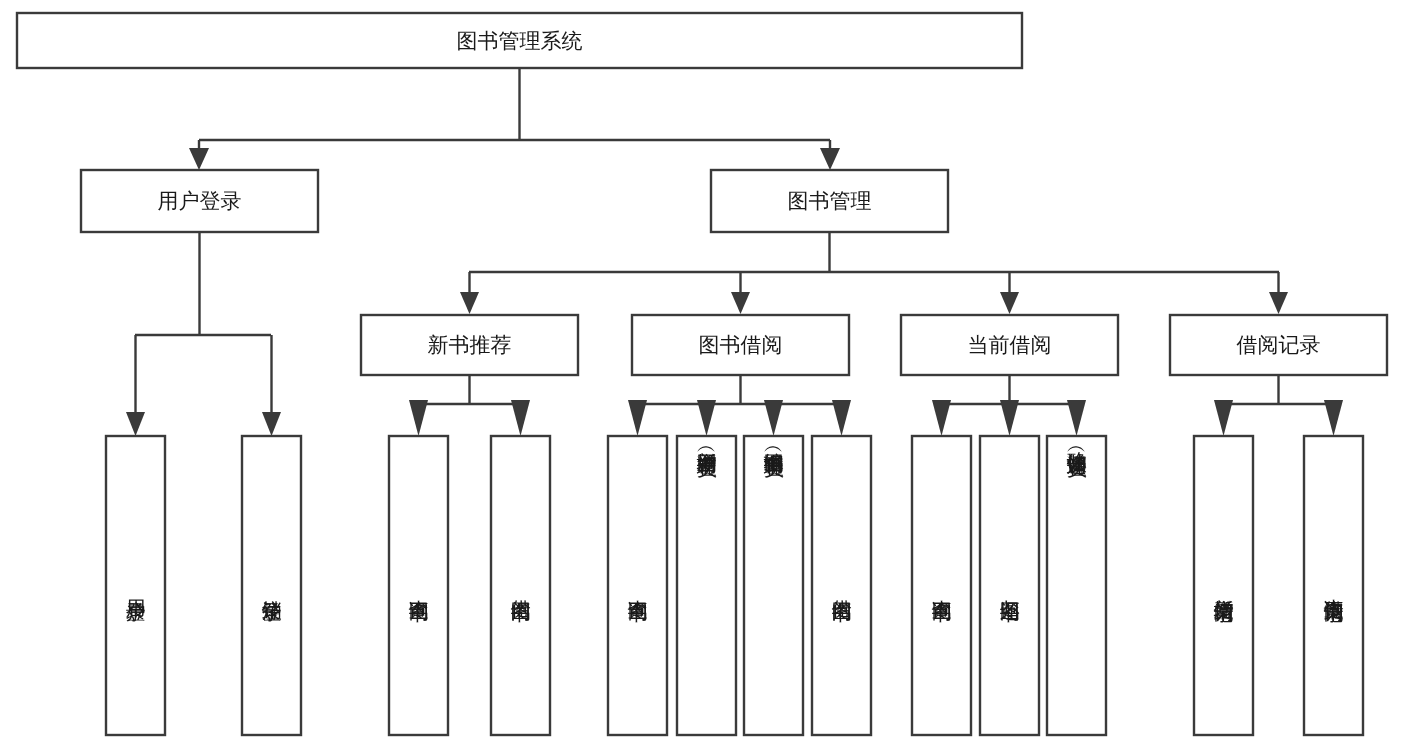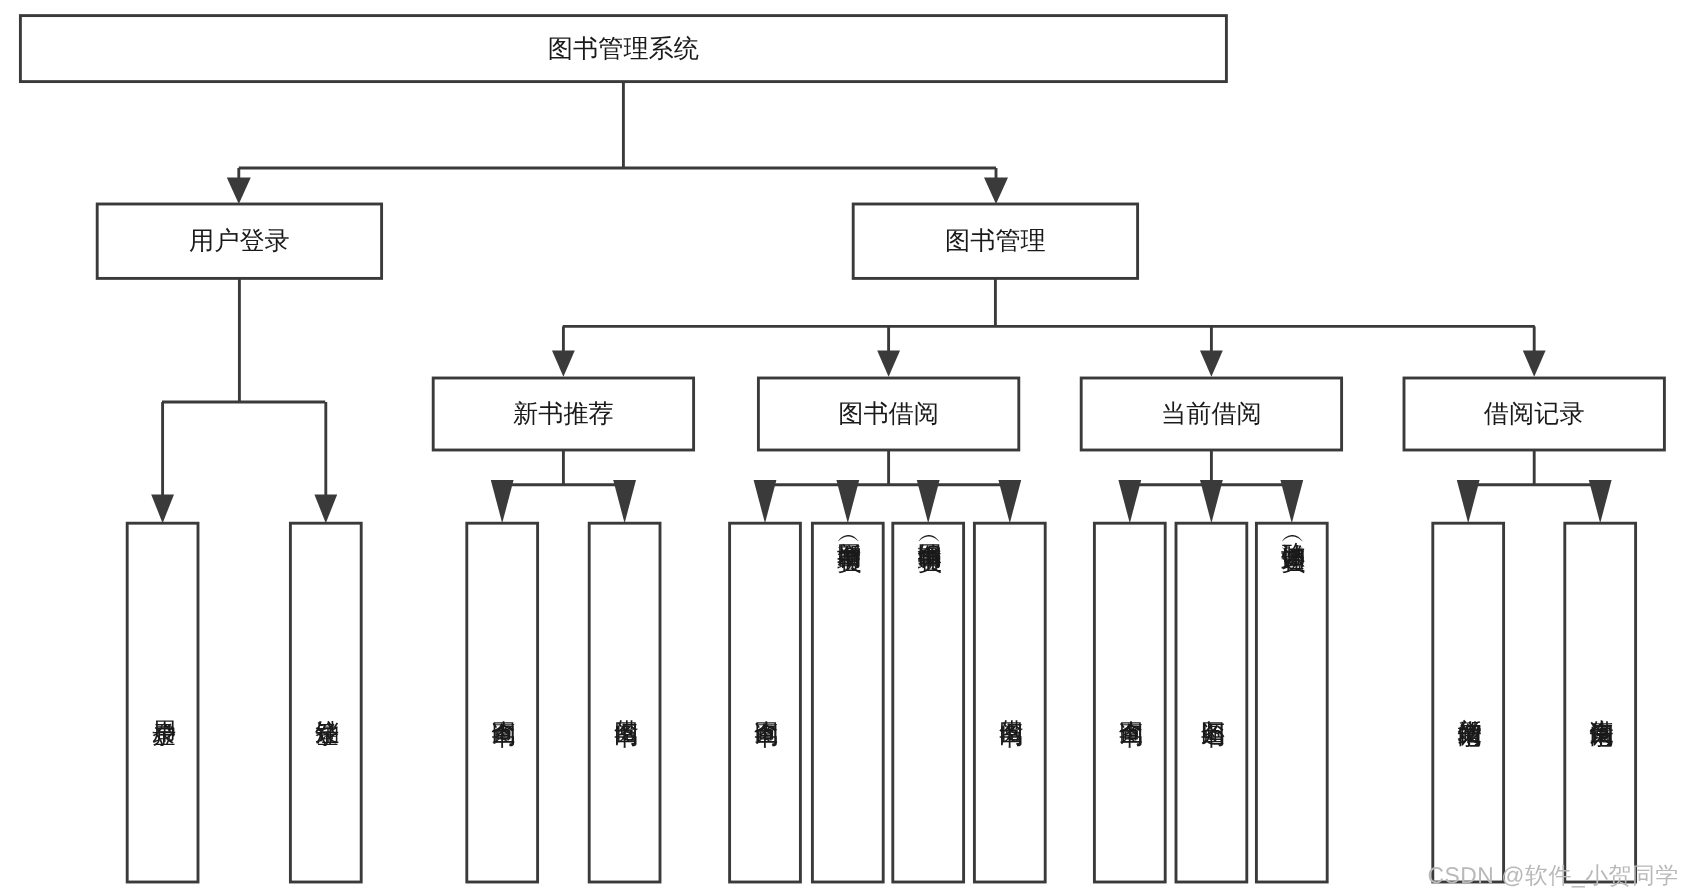--- a/index.html
+++ b/index.html
@@ -238,15 +238,14 @@
     <span class="leaf-label">确认归还（管理员）</span>
   </div>
 
   <div class="leaf-label-wrap" style="left:1194px; top:436px; width:59px; height:299px;">
     <span class="leaf-label">新增借阅记录</span>
   </div>
   <div class="leaf-label-wrap" style="left:1304px; top:436px; width:59px; height:299px;">
     <span class="leaf-label">查询借阅记录</span>
   </div>
 
-  <div class="watermark">CSDN @软件_小贺同学</div>
 
 </div>
 
 </body></html>

